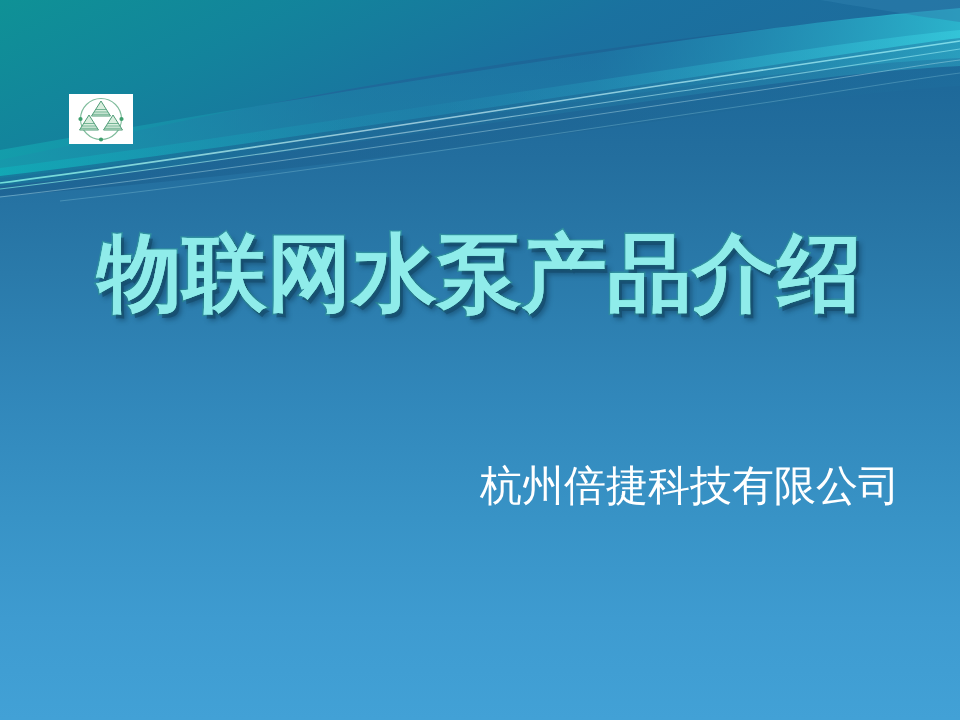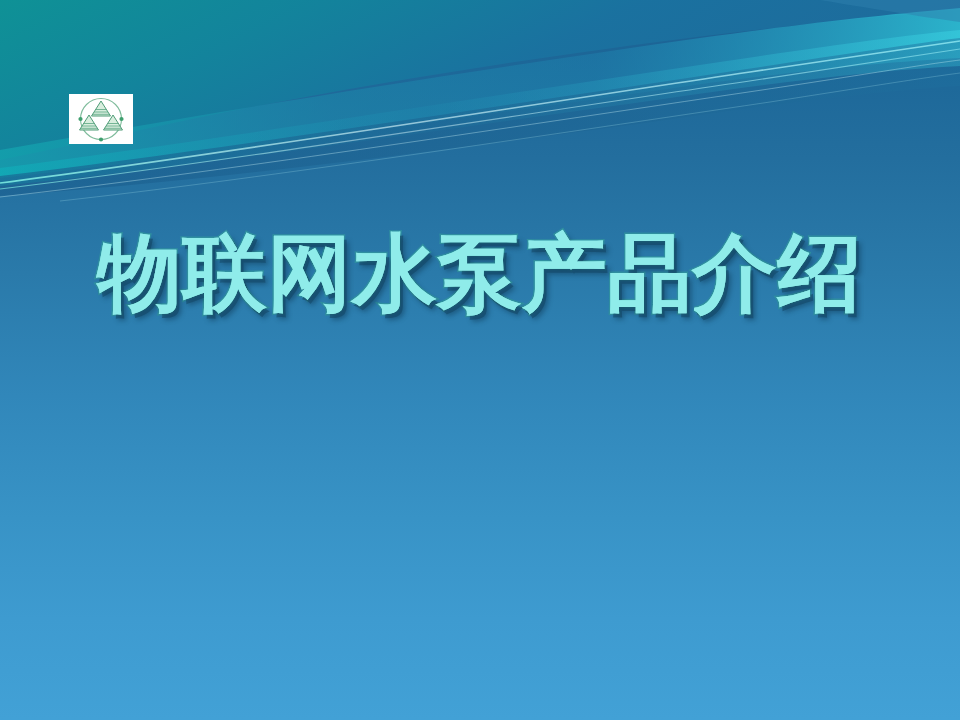--- a/index.html
+++ b/index.html
@@ -181,14 +181,15 @@
         <line x1="38.5" y1="29.5" x2="49.5" y2="29.5" stroke="#5aa683" stroke-width="0.8"></line>
         <line x1="37.0" y1="32.0" x2="51.0" y2="32.0" stroke="#5aa683" stroke-width="0.8"></line>
         <line x1="35.6" y1="34.3" x2="52.4" y2="34.3" stroke="#5aa683" stroke-width="0.8"></line>
       </g>
     </svg>
   </div>
 
   <div id="title">物联网水泵产品介绍</div>
   <div id="title-inner">物联网水泵产品介绍</div>
 
+  <div id="subtitle">杭州倍捷科技有限公司</div>
 
 </div>
 
 </body></html>

